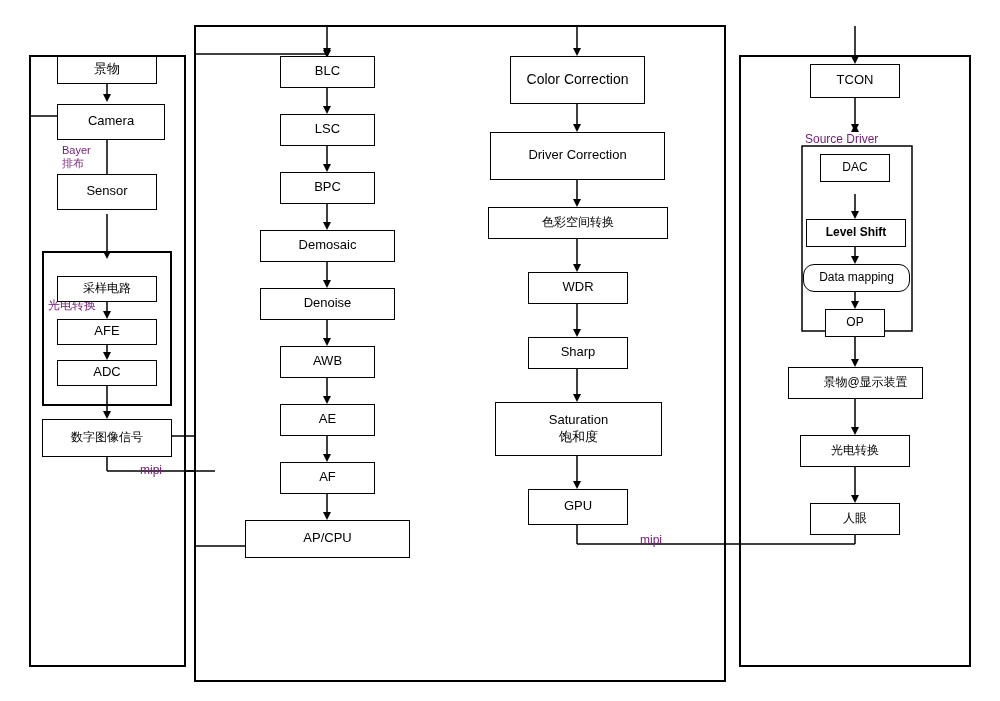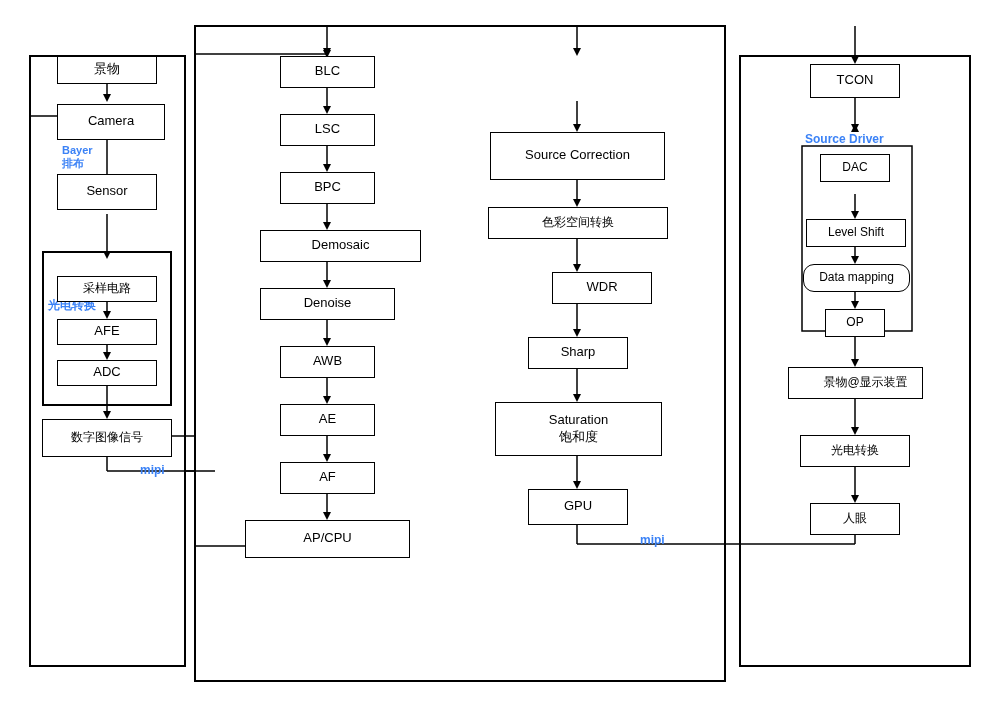--- a/index.html
+++ b/index.html
@@ -30,22 +30,21 @@
       line-height: 1.3;
     }
     .big-box {
       position: absolute;
       border: 2px solid #000;
       background: transparent;
     }
     .label {
       position: absolute;
       font-size: 12px;
-      color: #3b82f6;
-      font-weight: bold;
+      color: #701a75;
     }
     svg.arrows {
       position: absolute;
       top: 0; left: 0;
       width: 100%; height: 100%;
       pointer-events: none;
     }
   </style>
 </head>
 <body>
@@ -221,21 +220,21 @@
   </div>
 
   <div class="box" style="left:260px;top:98px;width:95px;height:32px;">
     <span>LSC</span>
   </div>
 
   <div class="box" style="left:260px;top:156px;width:95px;height:32px;">
     <span>BPC</span>
   </div>
 
-  <div class="box" style="left:240px;top:214px;width:161px;height:32px;">
+  <div class="box" style="left:240px;top:214px;width:135px;height:32px;">
     <span>Demosaic</span>
   </div>
 
   <div class="box" style="left:240px;top:272px;width:135px;height:32px;">
     <span>Denoise</span>
   </div>
 
   <div class="box" style="left:260px;top:330px;width:95px;height:32px;">
     <span>AWB</span>
   </div>
@@ -245,30 +244,33 @@
   </div>
 
   <div class="box" style="left:260px;top:446px;width:95px;height:32px;">
     <span>AF</span>
   </div>
 
   <div class="box" style="left:225px;top:504px;width:165px;height:38px;">
     <span>AP/CPU</span>
   </div>
 
+  <div class="box" style="left:490px;top:40px;width:135px;height:48px;font-size:14px;">
+    <span>Color Correction</span>
+  </div>
 
   <div class="box" style="left:470px;top:116px;width:175px;height:48px;font-size:13px;">
-    <span>Source Correction</span>
+    <span>Driver Correction</span>
   </div>
 
   <div class="box" style="left:468px;top:191px;width:180px;height:32px;font-size:12px;">
     <span>色彩空间转换</span>
   </div>
 
-  <div class="box" style="left:508px;top:256px;width:100px;height:32px;margin-left:24px;">
+  <div class="box" style="left:508px;top:256px;width:100px;height:32px;">
     <span>WDR</span>
   </div>
 
   <div class="box" style="left:508px;top:321px;width:100px;height:32px;">
     <span>Sharp</span>
   </div>
 
   <div class="box" style="left:508px;top:473px;width:100px;height:36px;">
     <span>GPU</span>
   </div>
@@ -282,21 +284,21 @@
   <div class="box" style="left:790px;top:48px;width:90px;height:34px;">
     <span>TCON</span>
   </div>
 
   <div class="label" style="left:785px;top:116px;font-size:12px;">Source Driver</div>
 
   <div class="box" style="left:800px;top:138px;width:70px;height:28px;font-size:12px;">
     <span>DAC</span>
   </div>
 
-  <div class="box" style="left:786px;top:203px;width:100px;height:28px;font-size:12px;">
+  <div class="box" style="left:786px;top:203px;width:100px;height:28px;font-size:12px;font-weight:bold;">
     <span>Level Shift</span>
   </div>
 
   <div class="box" style="left:783px;top:248px;width:107px;height:28px;font-size:12px;border-radius:11px;">
     <span>Data mapping</span>
   </div>
 
   <div class="box" style="left:805px;top:293px;width:60px;height:28px;font-size:12px;">
     <span>OP</span>
   </div>

